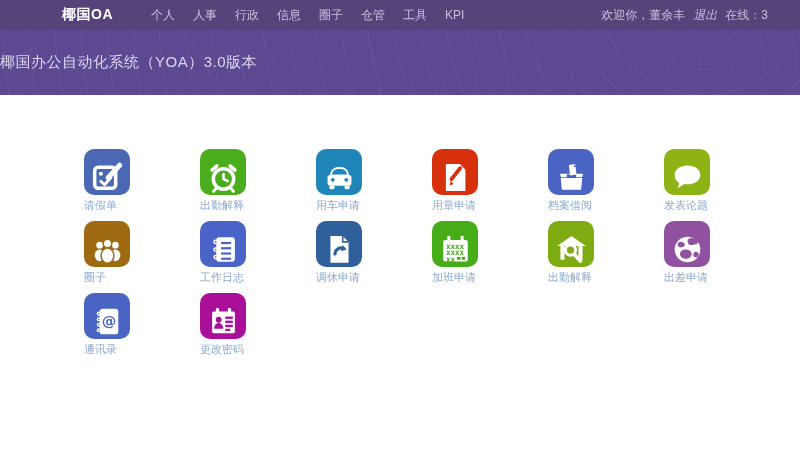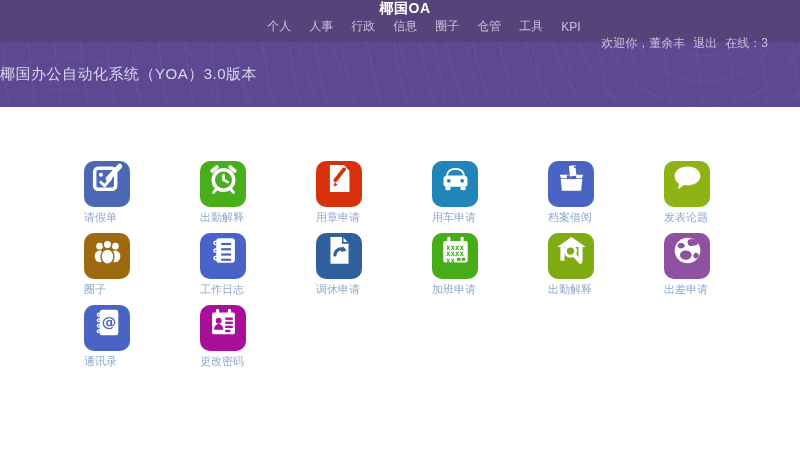--- a/index.html
+++ b/index.html
@@ -4,26 +4,25 @@
 <style>
   * { box-sizing: border-box; margin: 0; padding: 0; }
   html,body { width: 800px; height: 469px; }
   body {
     font-family: "Liberation Sans", "DejaVu Sans", sans-serif;
     background: var(--page-bg, #ffffff);
     overflow: hidden;
   }
   
   .topbar {
-    height: 42px;
+    height: 30px;
     background: var(--header-bg, #554379);
     display: flex;
     align-items: center;
     padding: 0 32px 0 62px;
-    flex-direction: column;
   }
   .logo {
     color: var(--logo-color, #fff);
     font-size: 14px;
     font-weight: bold;
     margin-right: 20px;
     letter-spacing: 0.5px;
     cursor: pointer;
   }
   .main-nav { display: flex; align-items: center; }
@@ -35,21 +34,21 @@
     cursor: pointer;
   }
   .topbar-right {
     margin-left: auto;
     display: flex;
     align-items: center;
     gap: 8px;
     font-size: 12px;
     color: var(--nav-color, #d3cae4);
   }
-  .topbar-right a { color: var(--nav-color, #d3cae4); text-decoration: none; cursor: pointer; }
+  .topbar-right a { color: var(--nav-color, #d3cae4); text-decoration: none; cursor: pointer; font-style: italic; }
   
   .hero {
     height: 65px;
     background:
       repeating-radial-gradient(circle at 88% -60%, rgba(255,255,255,0.05) 0 1px, transparent 1px 26px),
       repeating-radial-gradient(circle at 8% 170%, rgba(255,255,255,0.04) 0 1px, transparent 1px 32px),
       var(--hero-bg, #5d4892);
     display: flex;
     align-items: center;
   }
@@ -67,21 +66,21 @@
     column-gap: 20px;
     row-gap: 9px;
     width: 740px;
     margin-top: 39px;
   }
   .app-item { width: 96px; cursor: pointer; }
   .app-icon {
     width: 46px; height: 46px;
     border-radius: 10px;
     background: var(--c, #888);
-    display: flex; align-items: flex-start; justify-content: center;
+    display: flex; align-items: flex-end; justify-content: center;
   }
   .app-icon svg { width: 35px; height: 35px; display: block; }
   .app-label {
     margin-top: 4px;
     font-size: 11px;
     color: var(--label-color, #8fa9cc);
     line-height: 13px;
     white-space: nowrap;
   }
 </style>
@@ -128,42 +127,42 @@
         <svg viewBox="0 0 24 24">
           <circle cx="12" cy="13" r="7" fill="none" stroke="#fff" stroke-width="2.4"></circle>
           <path d="M12 9.6V13l2.9 1.5" fill="none" stroke="#fff" stroke-width="1.8" stroke-linecap="round"></path>
           <path d="M7.4 4.2L4.3 6.8M16.6 4.2l3.1 2.6" stroke="#fff" stroke-width="2.6" stroke-linecap="round"></path>
           <path d="M6.9 19.5l-1.7 2M17.1 19.5l1.7 2" stroke="#fff" stroke-width="2" stroke-linecap="round"></path>
         </svg>
       </div>
     <div class="app-label">出勤解释</div>
   </div>
     <div class="app-item">
-    <div class="app-icon" style="--c: #d6300d;">
-        <svg viewBox="0 0 24 24">
-          <path d="M5.4 2.8h9.6l3.8 3.8v14.6H5.4z" fill="#fff"></path>
-          <path d="M15.2 5.6l-6 7.6" stroke="var(--c)" stroke-width="2.6" stroke-linecap="round"></path>
-          <path d="M8.7 14.5l-.8 3 2.9-1z" fill="var(--c)"></path>
-        </svg>
-      </div>
-    <div class="app-label">用章申请</div>
-  </div>
-    <div class="app-item">
     <div class="app-icon" style="--c: #2086ba;">
         <svg viewBox="0 0 24 24">
           <path d="M5.4 10.6C5.9 6.6 8 4.8 12 4.8s6.1 1.8 6.6 5.8z" fill="#fff"></path>
           <path d="M6.8 9.9C7.3 7.2 8.9 6.2 12 6.2s4.7 1 5.2 3.7z" fill="var(--c)"></path>
           <rect x="3.8" y="10.2" width="16.4" height="7.4" rx="1.8" fill="#fff"></rect>
           <circle cx="7.4" cy="13.6" r="1.3" fill="var(--c)"></circle>
           <circle cx="16.6" cy="13.6" r="1.3" fill="var(--c)"></circle>
           <rect x="5" y="17.6" width="3.6" height="2.4" rx="1" fill="#fff"></rect>
           <rect x="15.4" y="17.6" width="3.6" height="2.4" rx="1" fill="#fff"></rect>
         </svg>
       </div>
     <div class="app-label">用车申请</div>
+  </div>
+    <div class="app-item">
+    <div class="app-icon" style="--c: #d6300d;">
+        <svg viewBox="0 0 24 24">
+          <path d="M5.4 2.8h9.6l3.8 3.8v14.6H5.4z" fill="#fff"></path>
+          <path d="M15.2 5.6l-6 7.6" stroke="var(--c)" stroke-width="2.6" stroke-linecap="round"></path>
+          <path d="M8.7 14.5l-.8 3 2.9-1z" fill="var(--c)"></path>
+        </svg>
+      </div>
+    <div class="app-label">用章申请</div>
   </div>
     <div class="app-item">
     <div class="app-icon" style="--c: #4a64c4;">
         <svg viewBox="0 0 24 24">
           <path d="M4.6 12.2h14.8l-.8 8.2H5.4z" fill="#fff"></path>
           <path d="M4 9.4h16l-.8 2.2H4.8z" fill="#fff"></path>
           <rect x="8.8" y="9.8" width="6.4" height="2.6" fill="var(--c)"></rect>
           <path d="M10.2 3.4l4.4-.6.8 7.2-4.4.6z" fill="#fff"></path>
           <path d="M13.6 2.9l1.9 1.7-1.7.2z" fill="var(--c)"></path>
         </svg>

